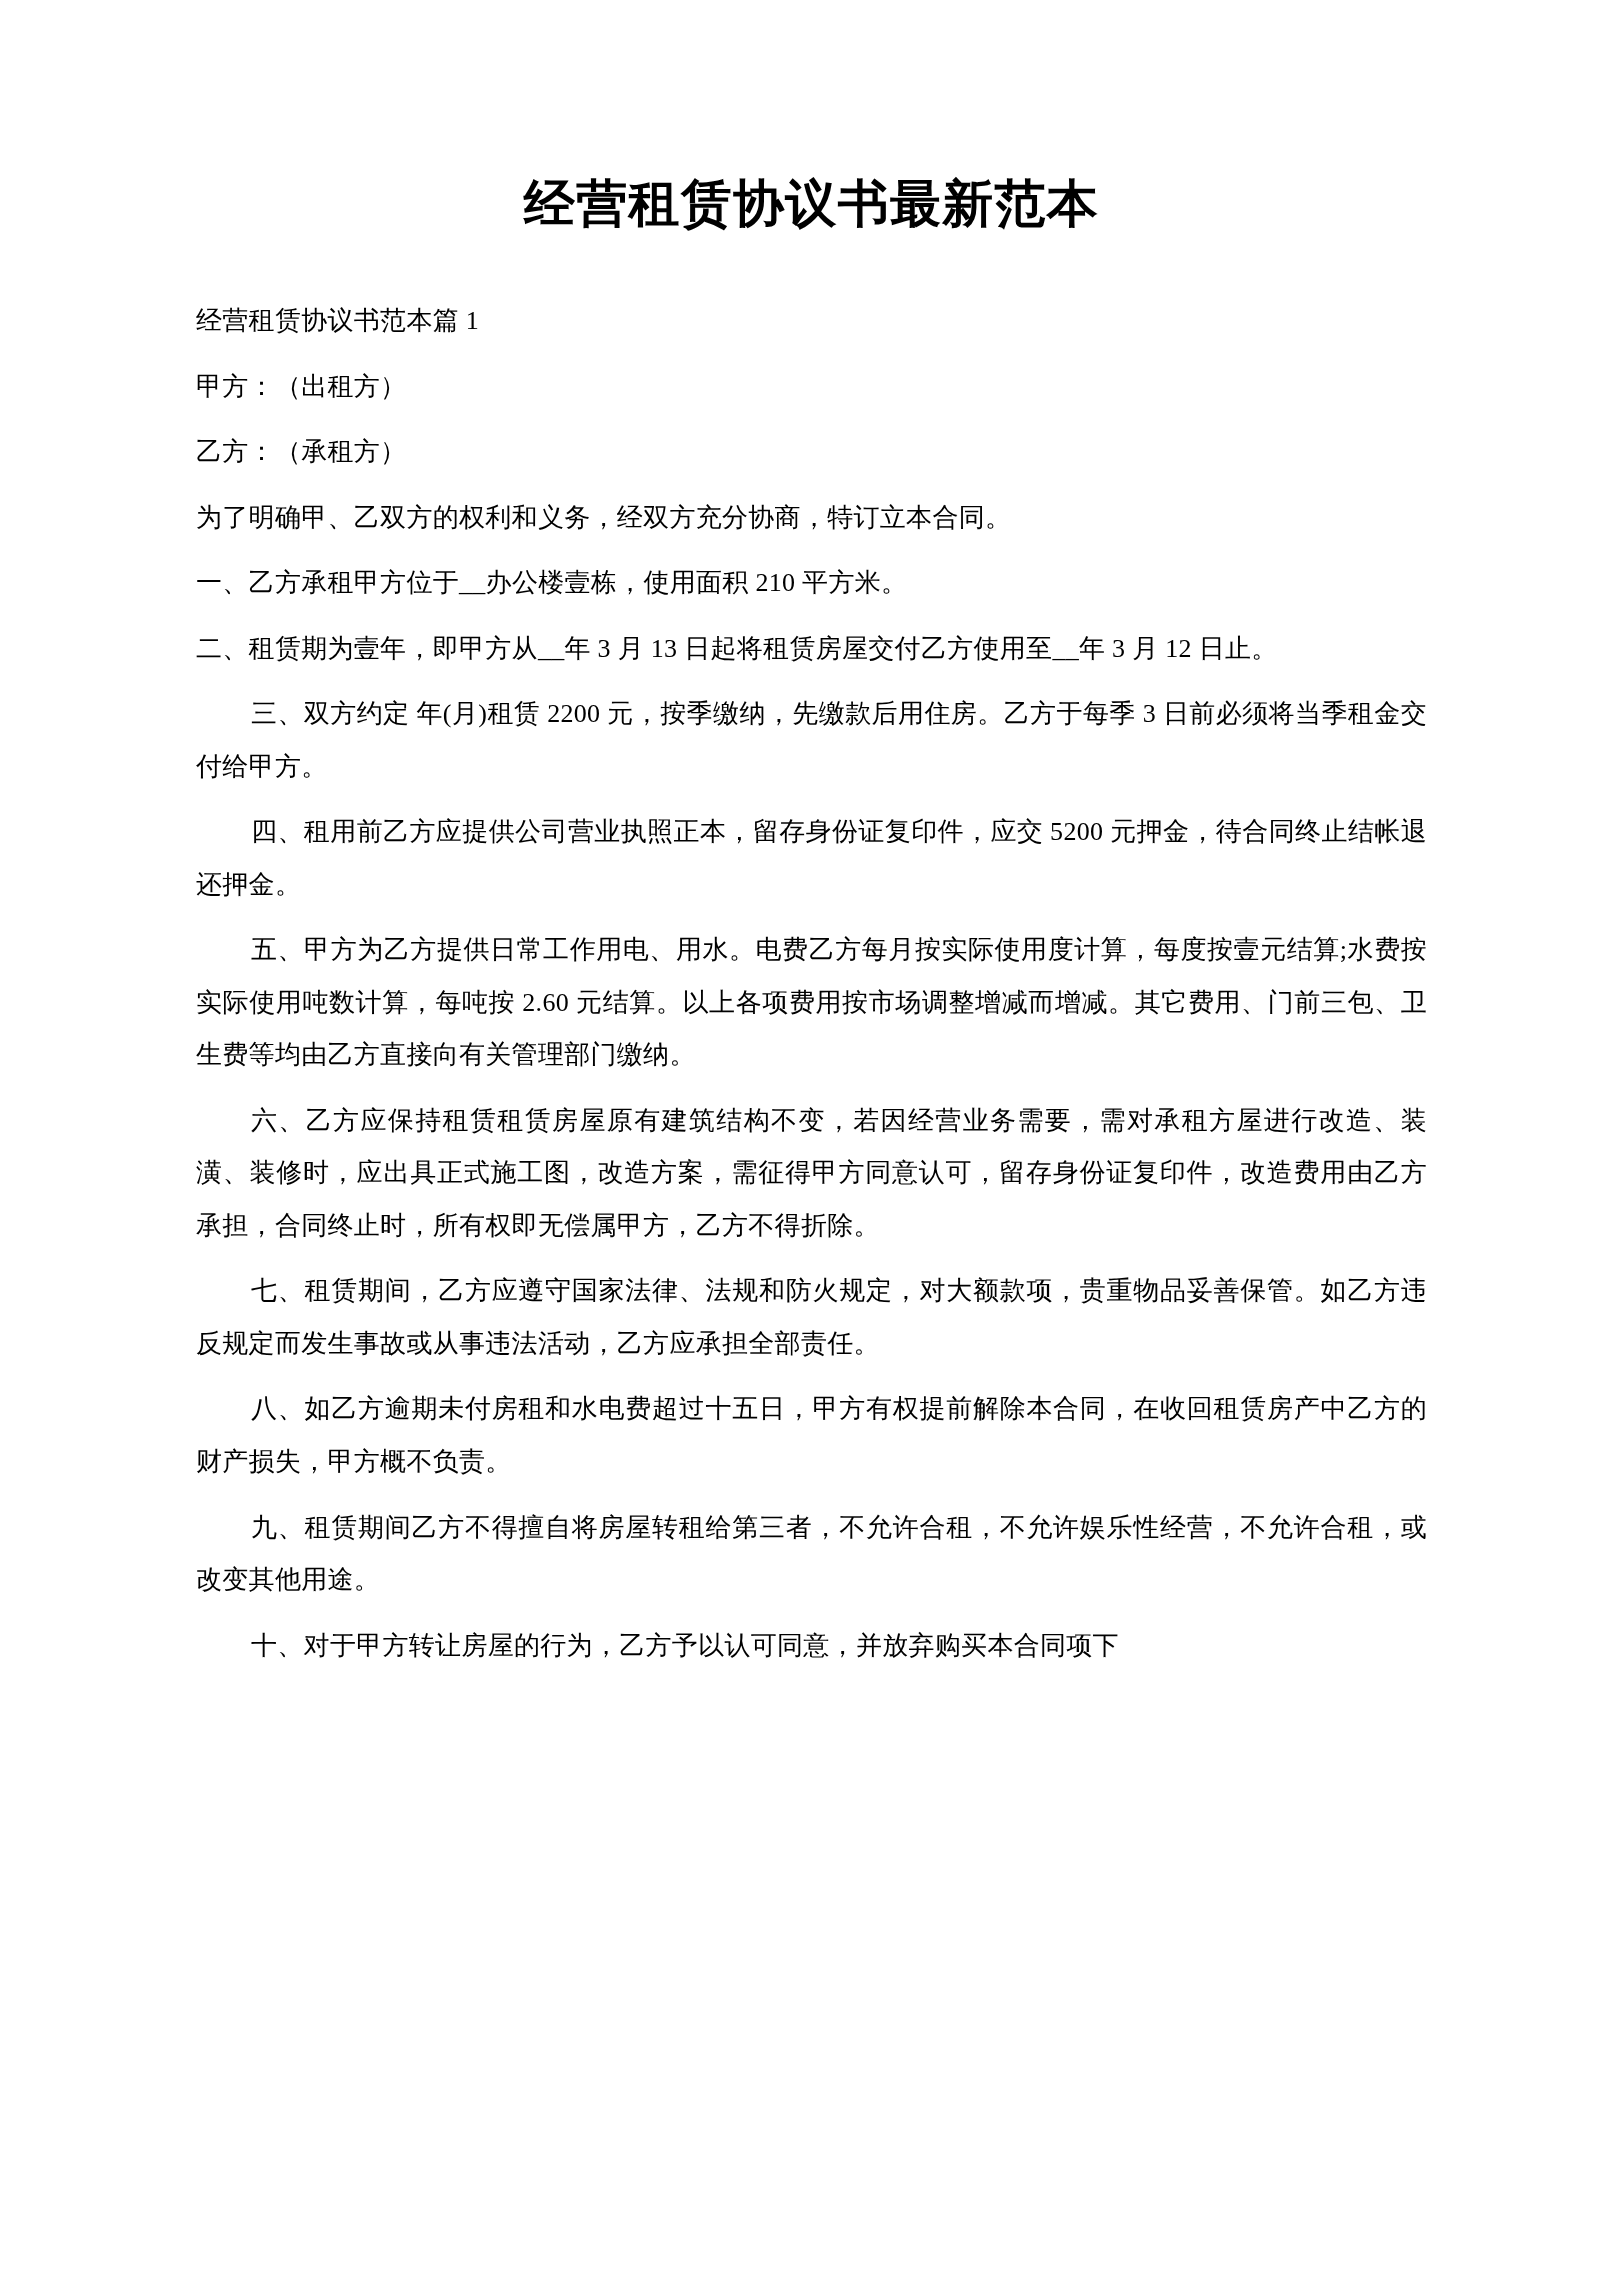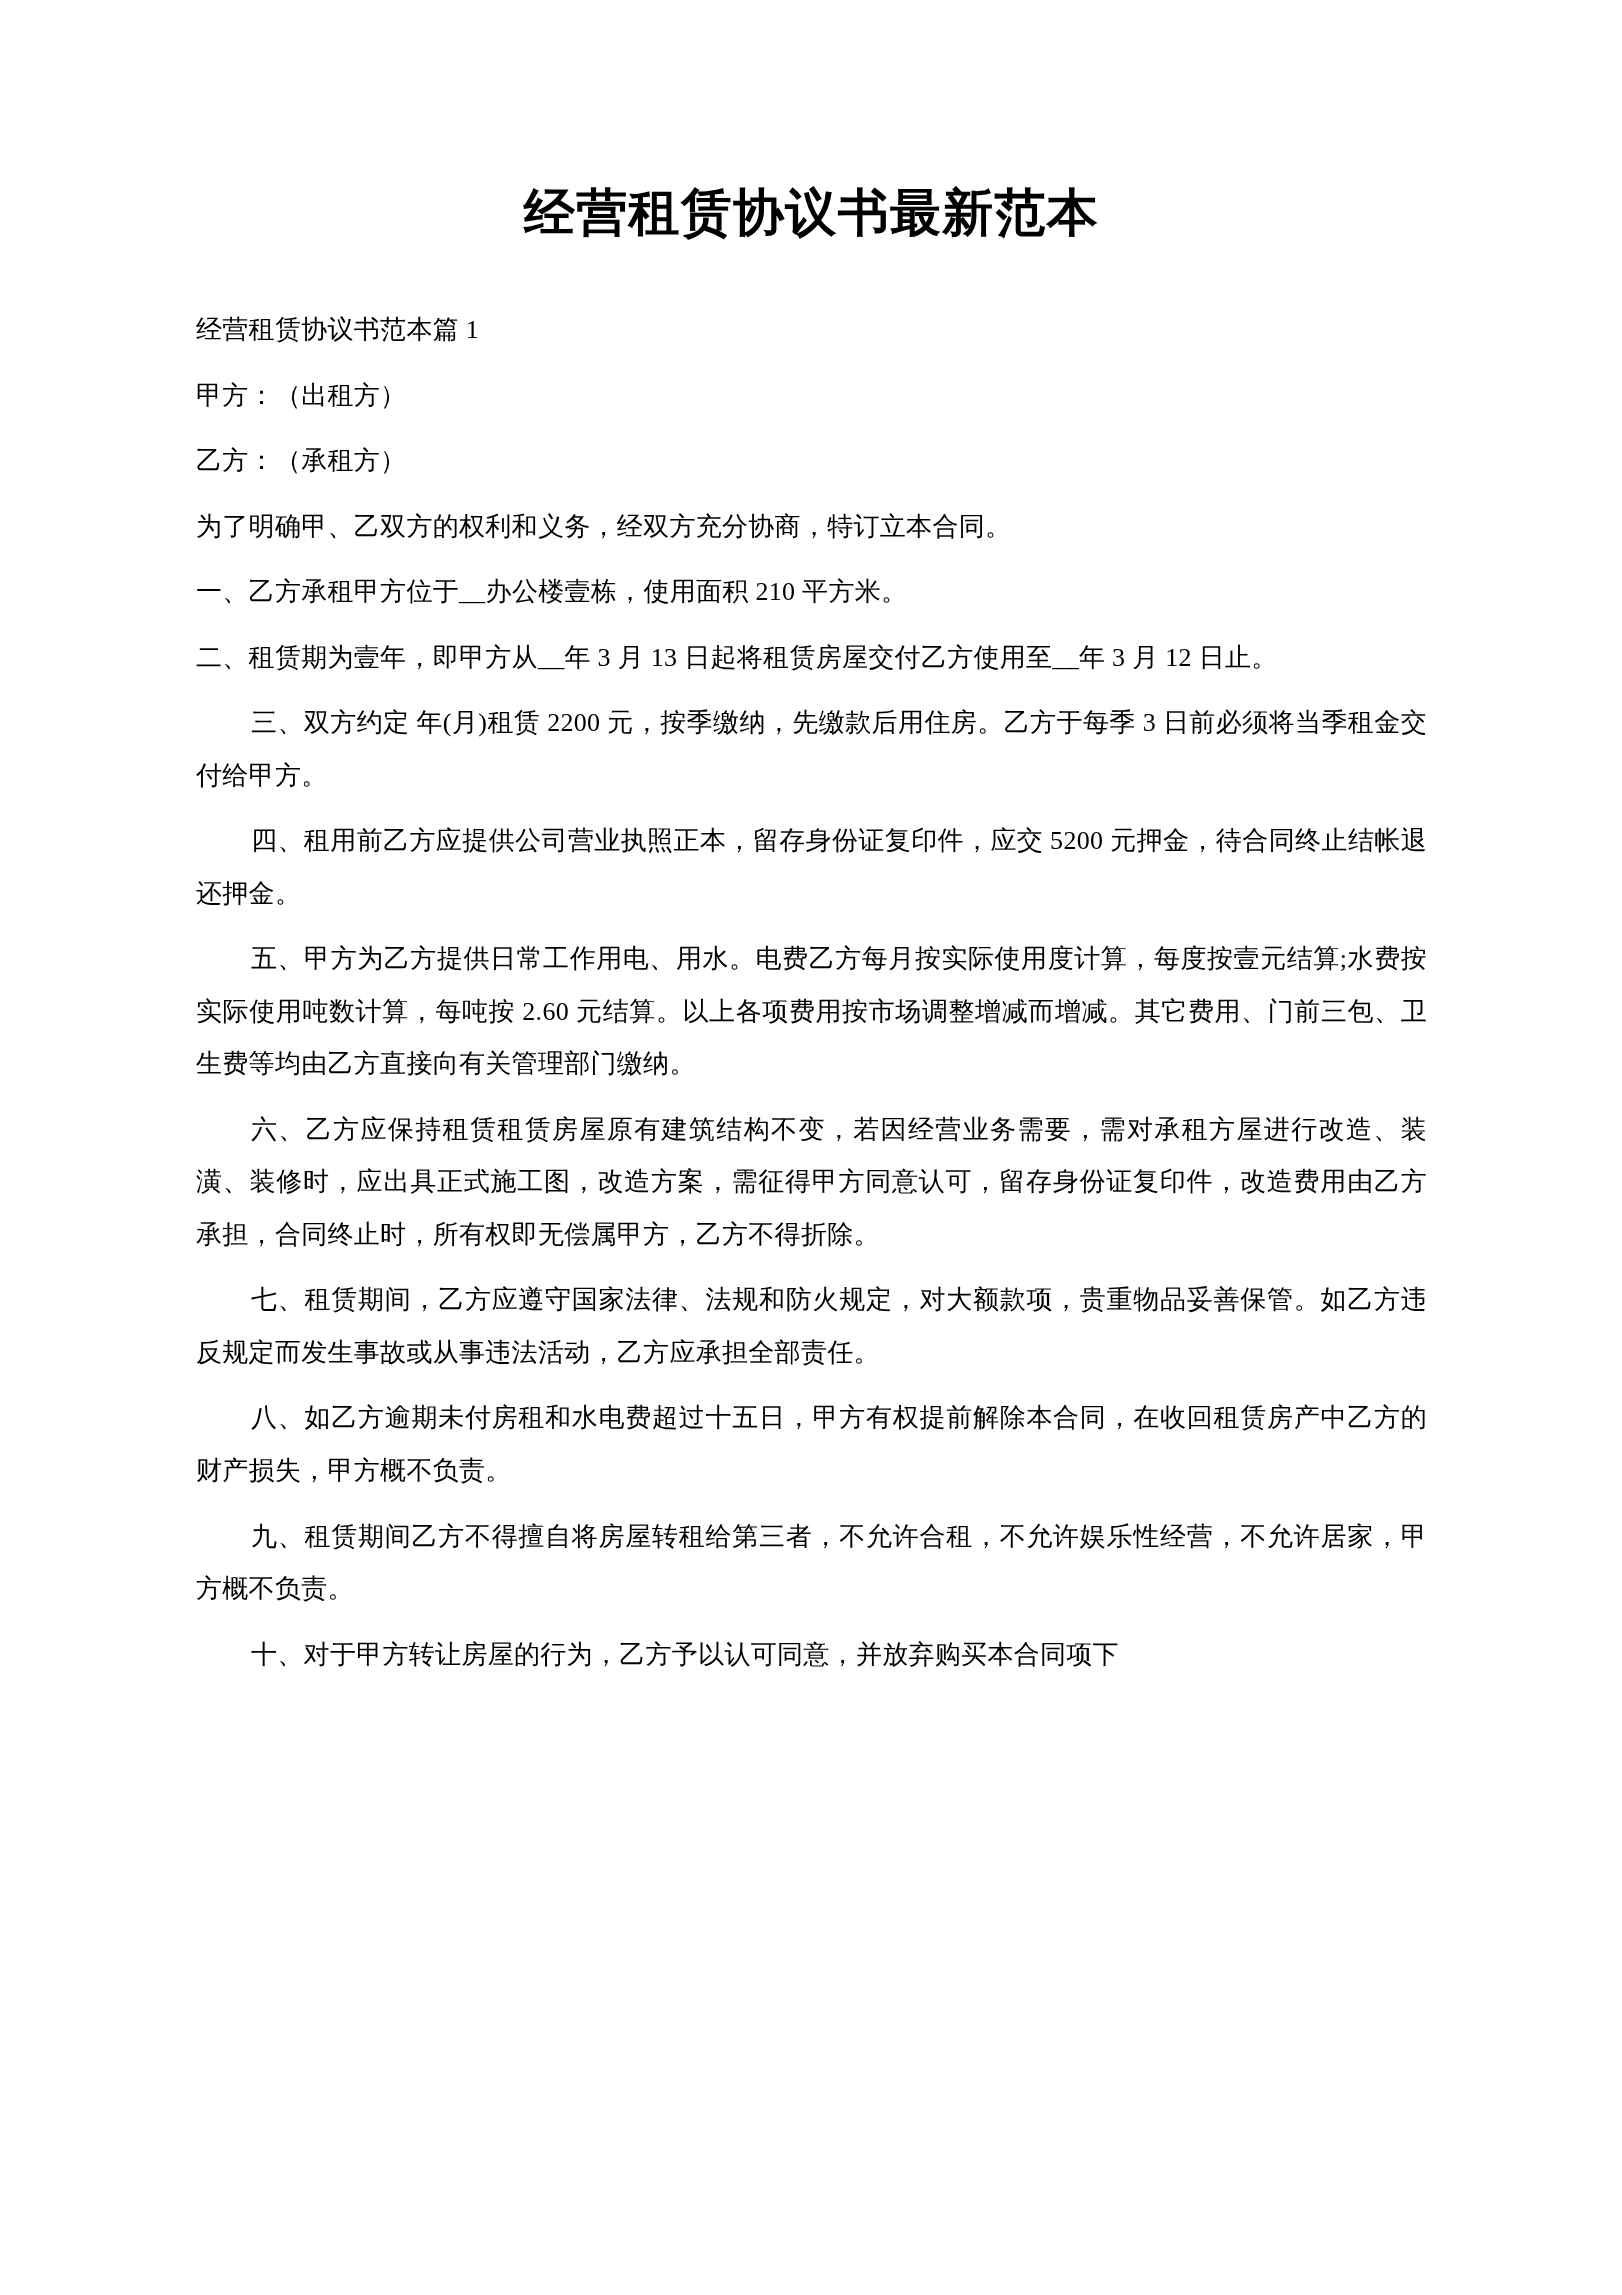--- a/index.html
+++ b/index.html
@@ -21,21 +21,21 @@
     height: 2295px;
     padding: 170px 196px 0 196px;
     position: relative;
   }
   .doc-title {
     font-family: "Liberation Serif", "DejaVu Serif", serif;
     font-size: 51px;
     font-weight: 700;
     text-align: center;
     letter-spacing: 1.3px;
-    margin: 13px 0 60px 0;
+    margin: 4px 0 60px 0;
     line-height: 1.2;
   }
   .body-block {
     font-size: 26px;
     line-height: 2.02;
     letter-spacing: 0.3px;
   }
   .para {
     margin: 0 0 13px 0;
     text-indent: 55px;
@@ -59,18 +59,18 @@
     <p class="para noindent">乙方：（承租方）</p>
     <p class="para noindent">为了明确甲、乙双方的权利和义务，经双方充分协商，特订立本合同。</p>
     <p class="para noindent">一、乙方承租甲方位于__办公楼壹栋，使用面积 210 平方米。</p>
     <p class="para noindent">二、租赁期为壹年，即甲方从__年 3 月 13 日起将租赁房屋交付乙方使用至__年 3 月 12 日止。</p>
     <p class="para">三、双方约定 年(月)租赁 2200 元，按季缴纳，先缴款后用住房。乙方于每季 3 日前必须将当季租金交付给甲方。</p>
     <p class="para">四、租用前乙方应提供公司营业执照正本，留存身份证复印件，应交 5200 元押金，待合同终止结帐退还押金。</p>
     <p class="para">五、甲方为乙方提供日常工作用电、用水。电费乙方每月按实际使用度计算，每度按壹元结算;水费按实际使用吨数计算，每吨按 2.60 元结算。以上各项费用按市场调整增减而增减。其它费用、门前三包、卫生费等均由乙方直接向有关管理部门缴纳。</p>
     <p class="para">六、乙方应保持租赁租赁房屋原有建筑结构不变，若因经营业务需要，需对承租方屋进行改造、装潢、装修时，应出具正式施工图，改造方案，需征得甲方同意认可，留存身份证复印件，改造费用由乙方承担，合同终止时，所有权即无偿属甲方，乙方不得折除。</p>
     <p class="para">七、租赁期间，乙方应遵守国家法律、法规和防火规定，对大额款项，贵重物品妥善保管。如乙方违反规定而发生事故或从事违法活动，乙方应承担全部责任。</p>
     <p class="para">八、如乙方逾期未付房租和水电费超过十五日，甲方有权提前解除本合同，在收回租赁房产中乙方的财产损失，甲方概不负责。</p>
-    <p class="para">九、租赁期间乙方不得擅自将房屋转租给第三者，不允许合租，不允许娱乐性经营，不允许居家，甲方概不负责。</p>
+    <p class="para">九、租赁期间乙方不得擅自将房屋转租给第三者，不允许合租，不允许娱乐性经营，不允许合租，或改变其他用途。</p>
     <p class="para">十、对于甲方转让房屋的行为，乙方予以认可同意，并放弃购买本合同项下</p>
   </div>
 
 </div>
 
 
 </body></html>

